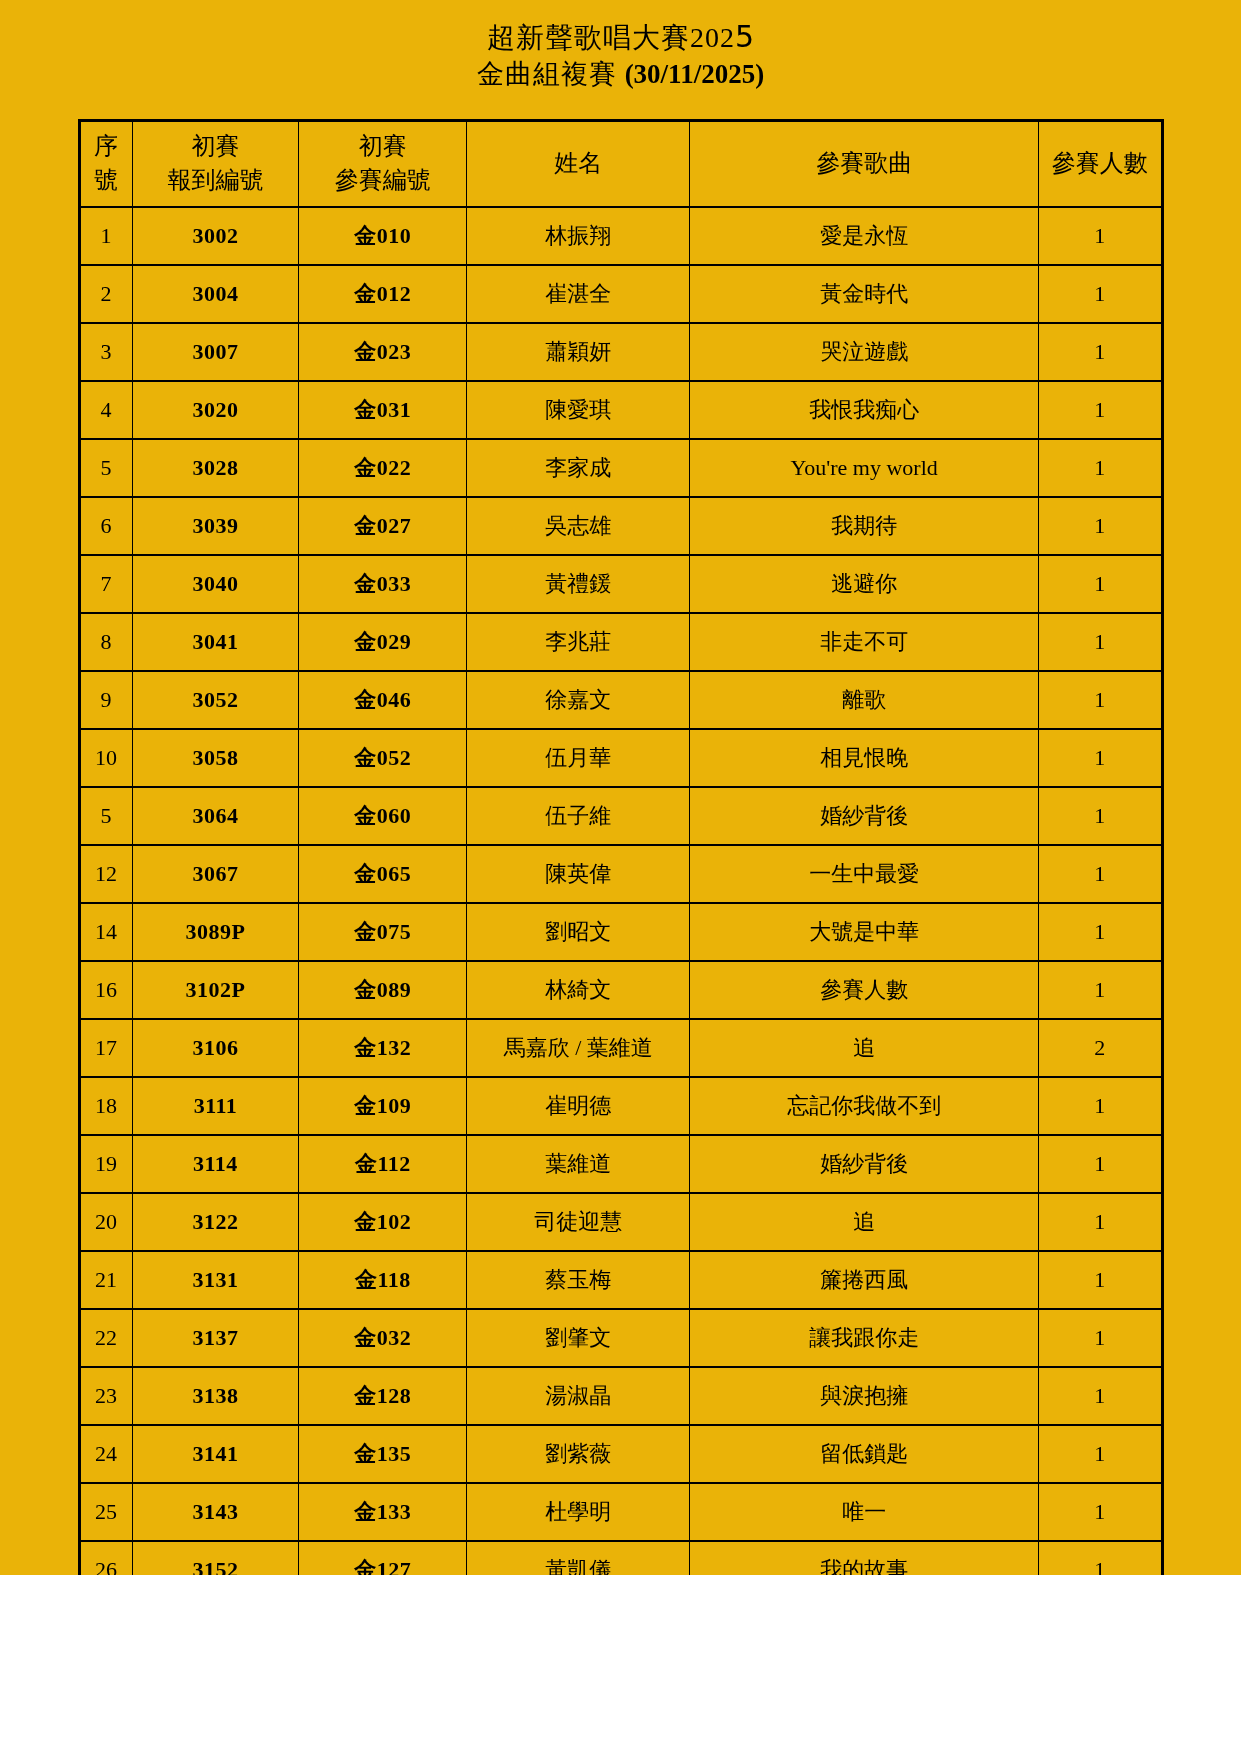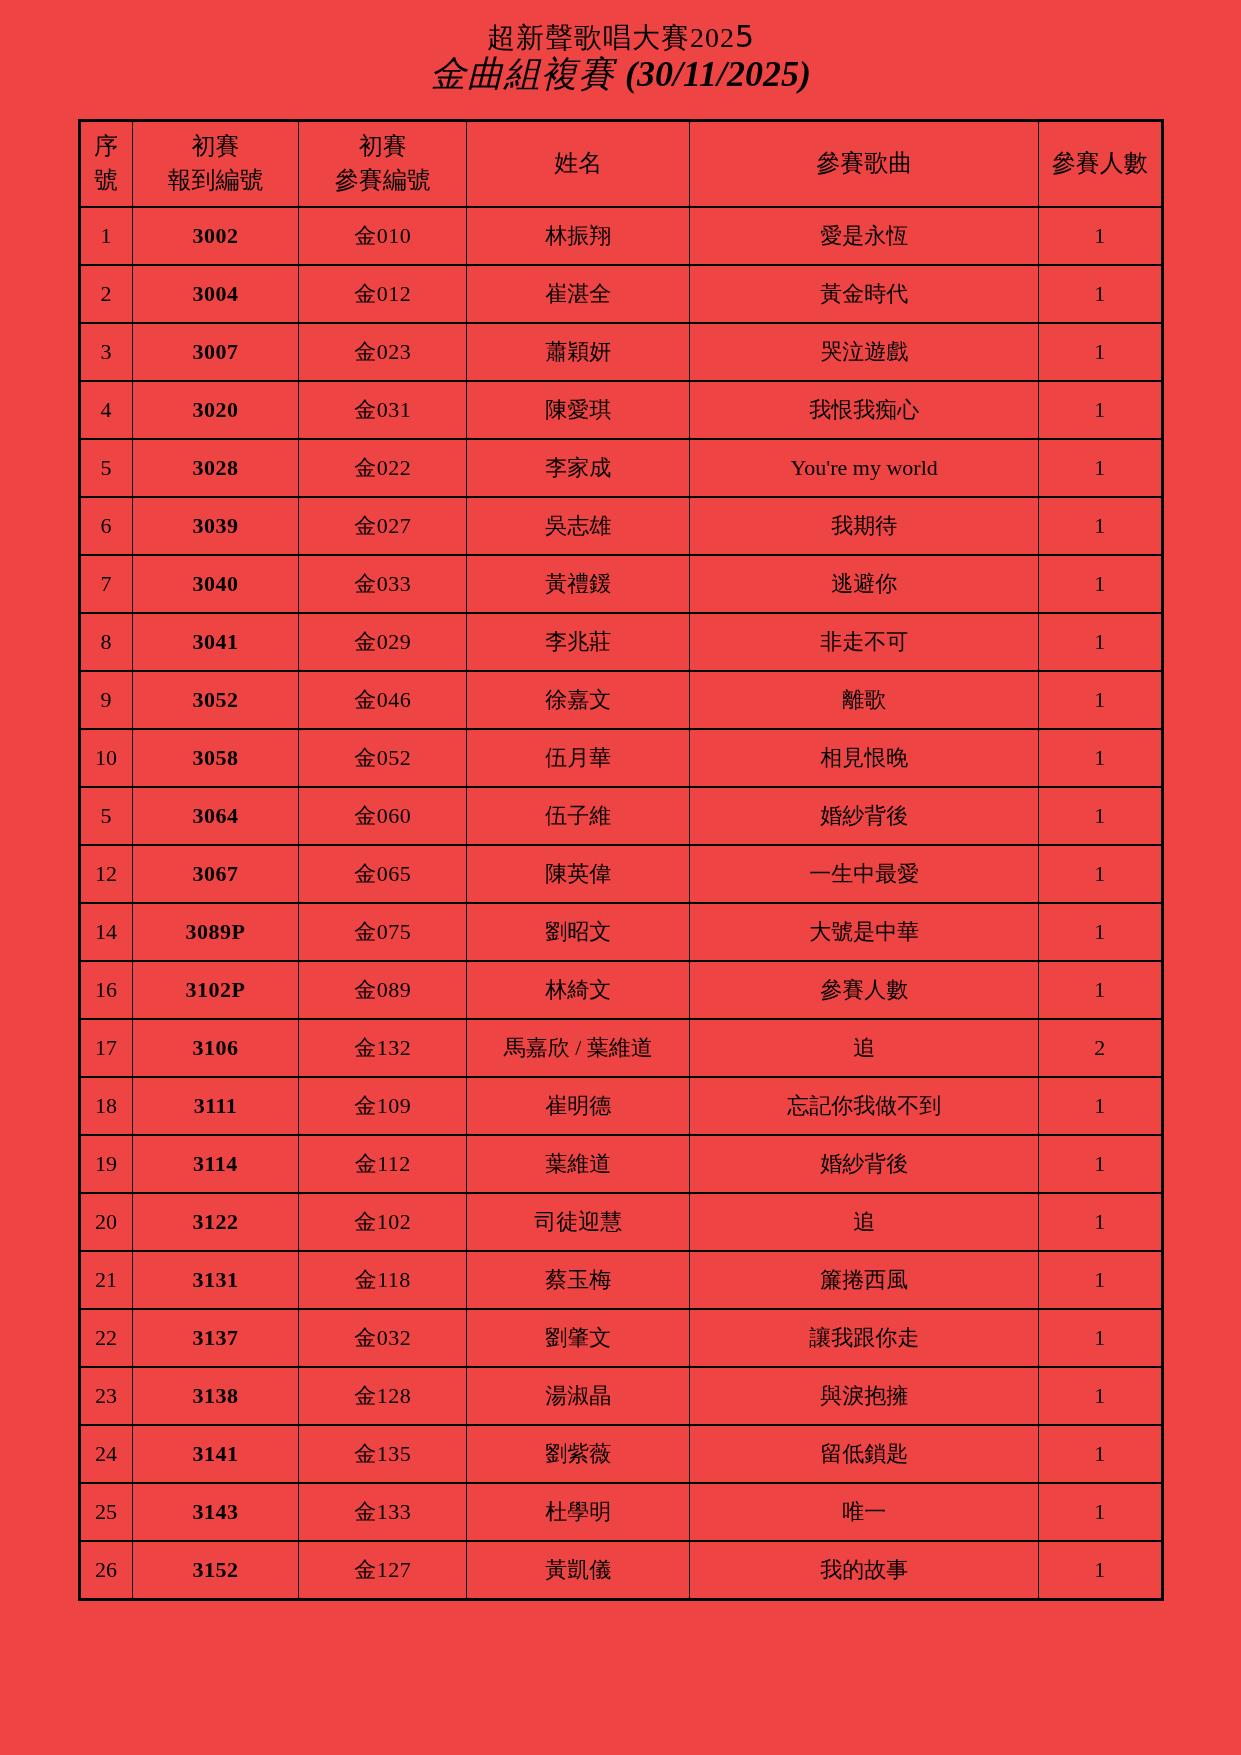--- a/index.html
+++ b/index.html
@@ -5,43 +5,42 @@
   html, body {
     margin: 0;
     padding: 0;
     background: #ffffff;
     color: #000000;
     font-family: "Liberation Serif", "DejaVu Serif", serif;
   }
   .page {
     position: relative;
     width: 1241px;
-    height: 1755px;
-    background: #ef4444;
+    height: 1575px;
+    background: #eab308;
     overflow: hidden;
   }
   .title-block {
     padding-top: 20px;
     text-align: center;
   }
   .doc-title {
     font-size: 28px;
     line-height: 34px;
     letter-spacing: 1px;
   }
   .doc-title .title-suffix {
     font-family: "DejaVu Sans", "Liberation Sans", sans-serif;
     font-size: 30px;
     letter-spacing: 0;
   }
   .doc-subtitle {
-    font-size: 36px;
+    font-size: 27px;
     line-height: 38px;
     letter-spacing: 1px;
-    font-style: italic;
   }
   .doc-subtitle .subtitle-date {
     font-weight: bold;
     letter-spacing: 0;
   }
   table.roster {
     border-collapse: collapse;
     table-layout: fixed;
     width: 1086px;
     margin: 26px auto 0 auto;
@@ -74,20 +73,21 @@
     vertical-align: top;
     padding-top: 5px;
     font-size: 22px;
   }
   td.col-checkin {
     font-weight: 600;
     letter-spacing: 0.5px;
   }
   td.col-entry {
     letter-spacing: 0.5px;
+    font-weight: bold;
   }
   col.c-seq     { width: 4.9%; }
   col.c-checkin { width: 15.4%; }
   col.c-entry   { width: 15.5%; }
   col.c-name    { width: 20.6%; }
   col.c-song    { width: 32.2%; }
   col.c-count   { width: 11.4%; }
 </style>
 </head>
 <body>

